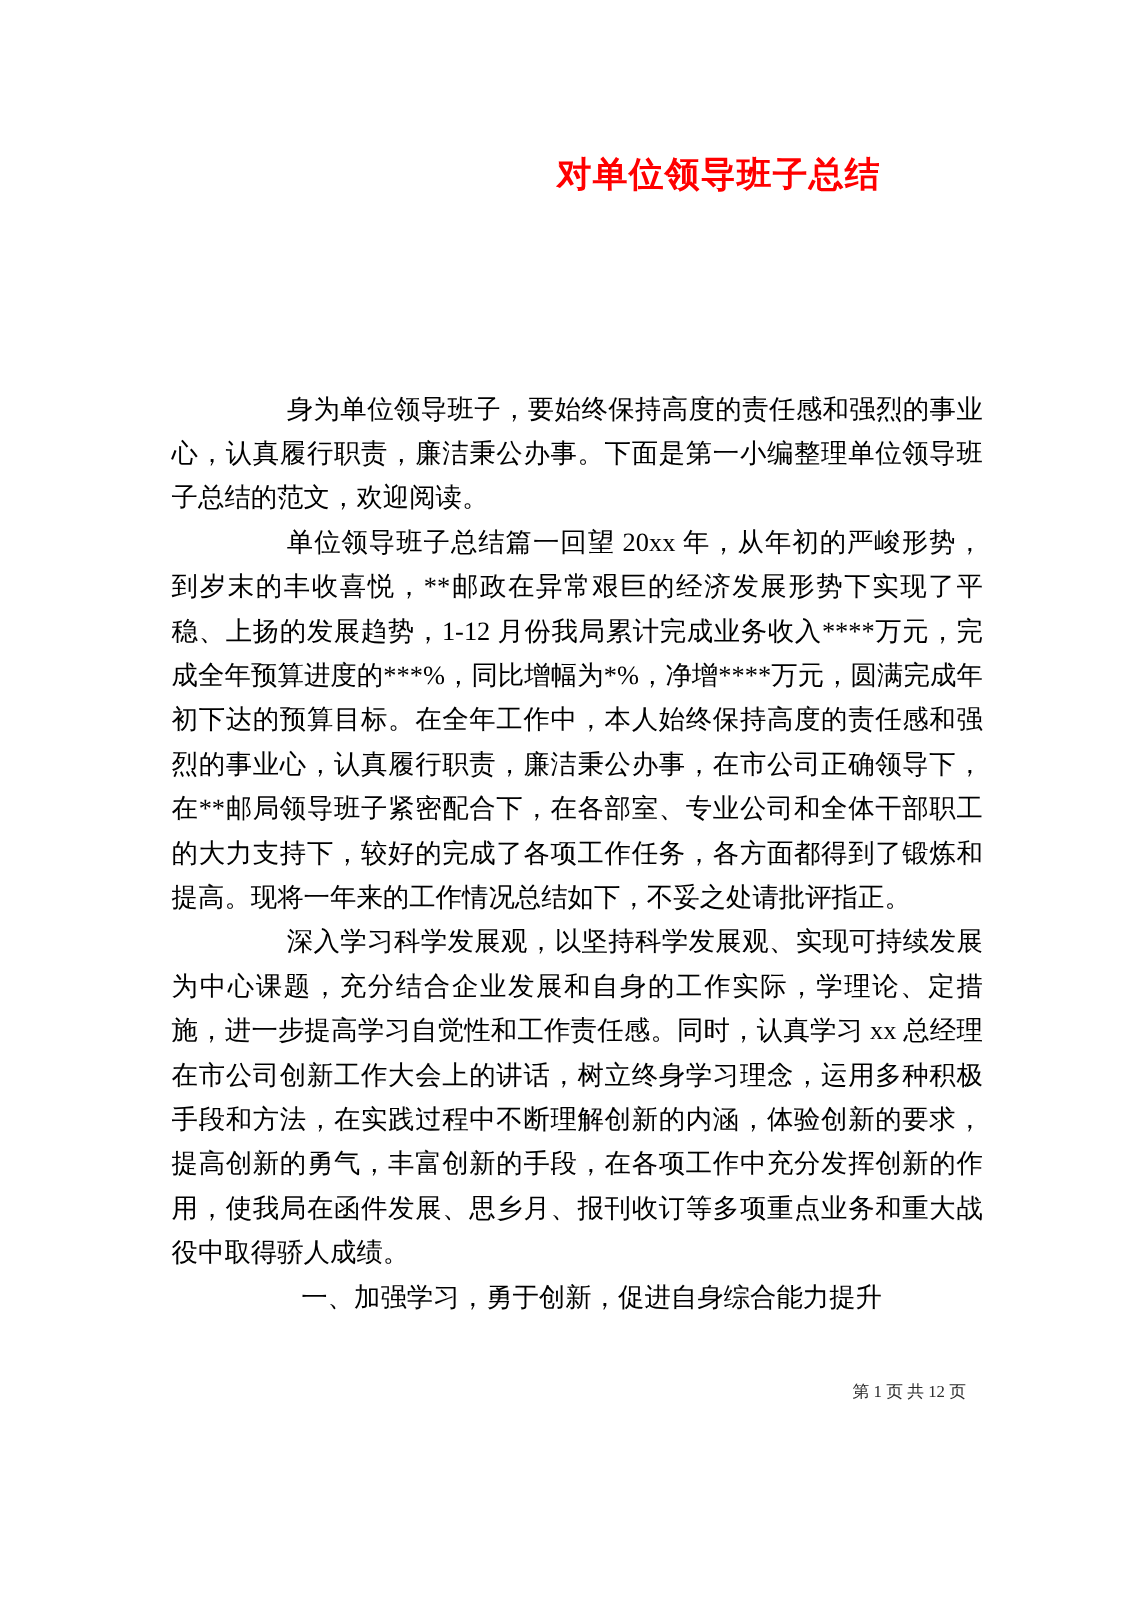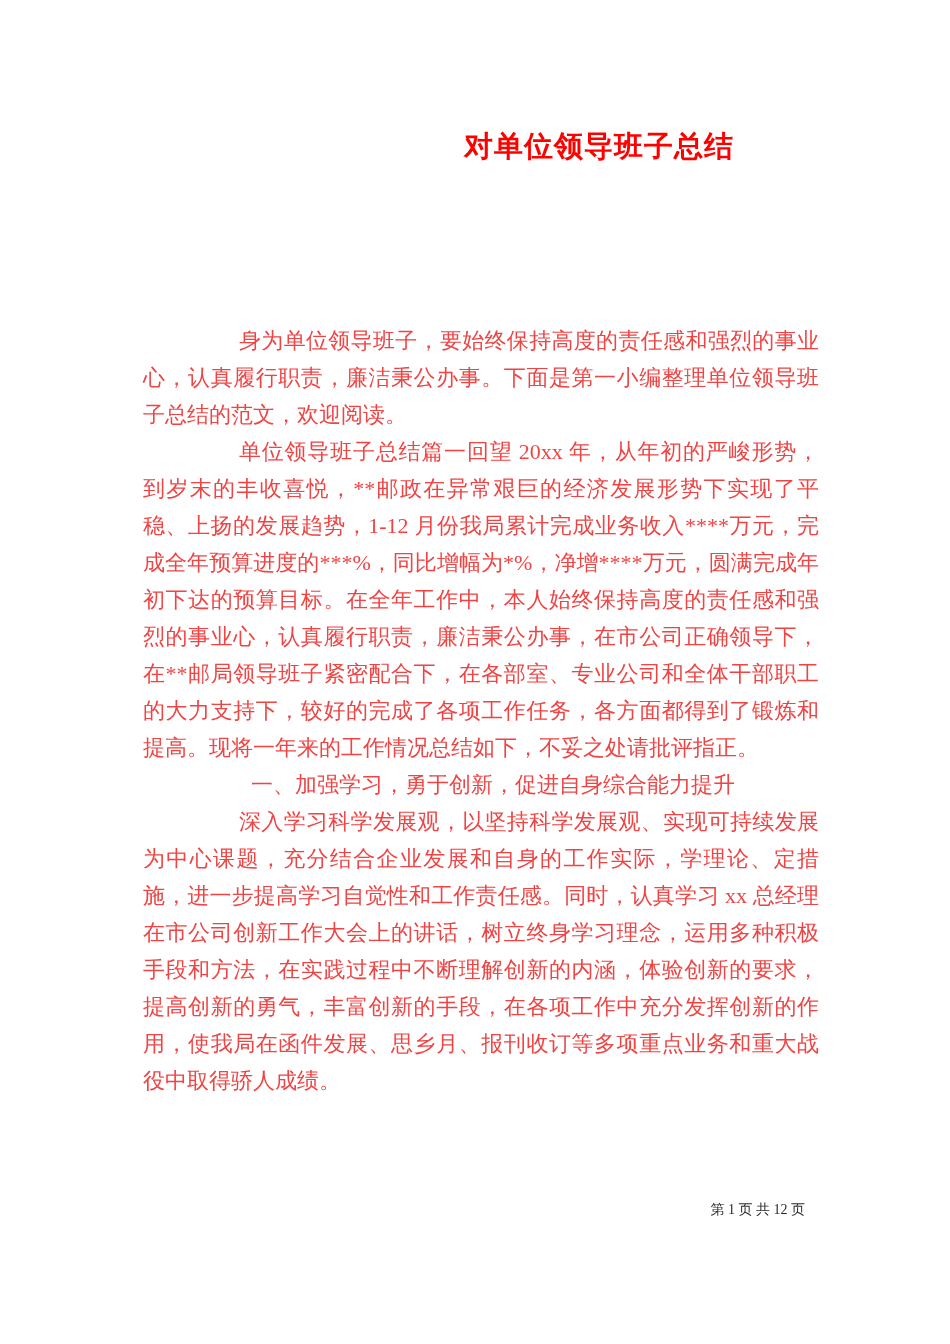--- a/index.html
+++ b/index.html
@@ -31,59 +31,59 @@
     white-space: nowrap;
     line-height: 36px;
   }
   .doc-body {
     position: absolute;
     top: 322px;
     left: 143px;
     width: 676px;
     font-size: 22px;
     line-height: 37px;
-    color: #ef4444;
+    color: #000000;
     text-align: justify;
     text-justify: inter-ideograph;
   }
   .doc-body p {
     margin: 0;
   }
   .para-body {
     text-indent: 96px;
   }
   .para-heading {
     text-indent: 108px;
   }
   .page-footer {
     position: absolute;
-    top: 1201px;
+    top: 1152px;
     right: 145px;
     font-size: 14px;
     line-height: 18px;
     color: #2a2a2a;
     white-space: nowrap;
   }
 </style>
 </head>
 <body>
 
 <div class="page">
 
   <h1 class="doc-title" style="color: rgb(255, 0, 0);">对单位领导班子总结</h1>
 
   <div class="doc-body">
 
       <p class="para para-body">身为单位领导班子，要始终保持高度的责任感和强烈的事业心，认真履行职责，廉洁秉公办事。下面是第一小编整理单位领导班子总结的范文，欢迎阅读。</p>
 
       <p class="para para-body">单位领导班子总结篇一回望 20xx 年，从年初的严峻形势，到岁末的丰收喜悦，**邮政在异常艰巨的经济发展形势下实现了平稳、上扬的发展趋势，1-12 月份我局累计完成业务收入****万元，完成全年预算进度的***%，同比增幅为*%，净增****万元，圆满完成年初下达的预算目标。在全年工作中，本人始终保持高度的责任感和强烈的事业心，认真履行职责，廉洁秉公办事，在市公司正确领导下，在**邮局领导班子紧密配合下，在各部室、专业公司和全体干部职工的大力支持下，较好的完成了各项工作任务，各方面都得到了锻炼和提高。现将一年来的工作情况总结如下，不妥之处请批评指正。</p>
 
+      <p class="para para-body">深入学习科学发展观，以坚持科学发展观、实现可持续发展为中心课题，充分结合企业发展和自身的工作实际，学理论、定措施，进一步提高学习自觉性和工作责任感。同时，认真学习 xx 总经理在市公司创新工作大会上的讲话，树立终身学习理念，运用多种积极手段和方法，在实践过程中不断理解创新的内涵，体验创新的要求，提高创新的勇气，丰富创新的手段，在各项工作中充分发挥创新的作用，使我局在函件发展、思乡月、报刊收订等多项重点业务和重大战役中取得骄人成绩。</p>
+
       <p class="para para-heading">一、加强学习，勇于创新，促进自身综合能力提升</p>
-
-      <p class="para para-body">深入学习科学发展观，以坚持科学发展观、实现可持续发展为中心课题，充分结合企业发展和自身的工作实际，学理论、定措施，进一步提高学习自觉性和工作责任感。同时，认真学习 xx 总经理在市公司创新工作大会上的讲话，树立终身学习理念，运用多种积极手段和方法，在实践过程中不断理解创新的内涵，体验创新的要求，提高创新的勇气，丰富创新的手段，在各项工作中充分发挥创新的作用，使我局在函件发展、思乡月、报刊收订等多项重点业务和重大战役中取得骄人成绩。</p>
 
     </div>
 
   <div class="page-footer">
     <span>第 1 页 共 12 页</span>
   </div>
 
 </div>
 
 </body></html>

